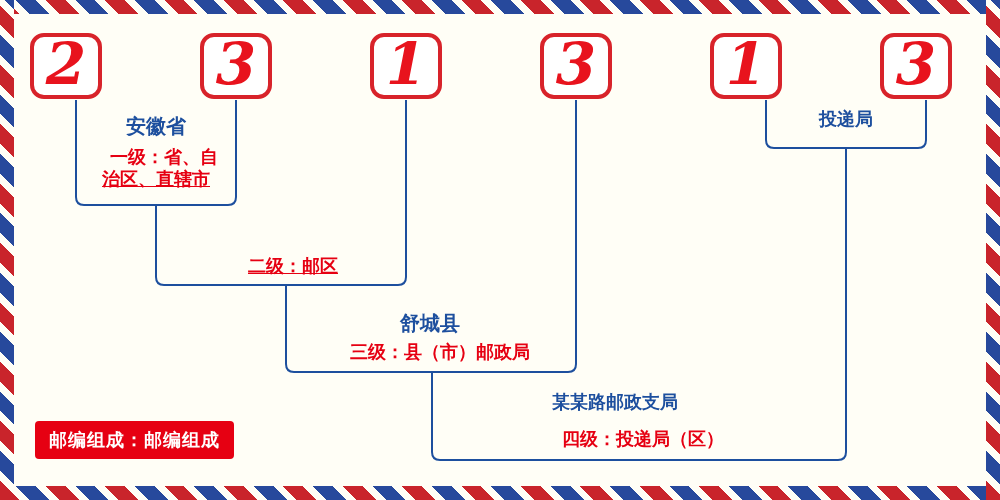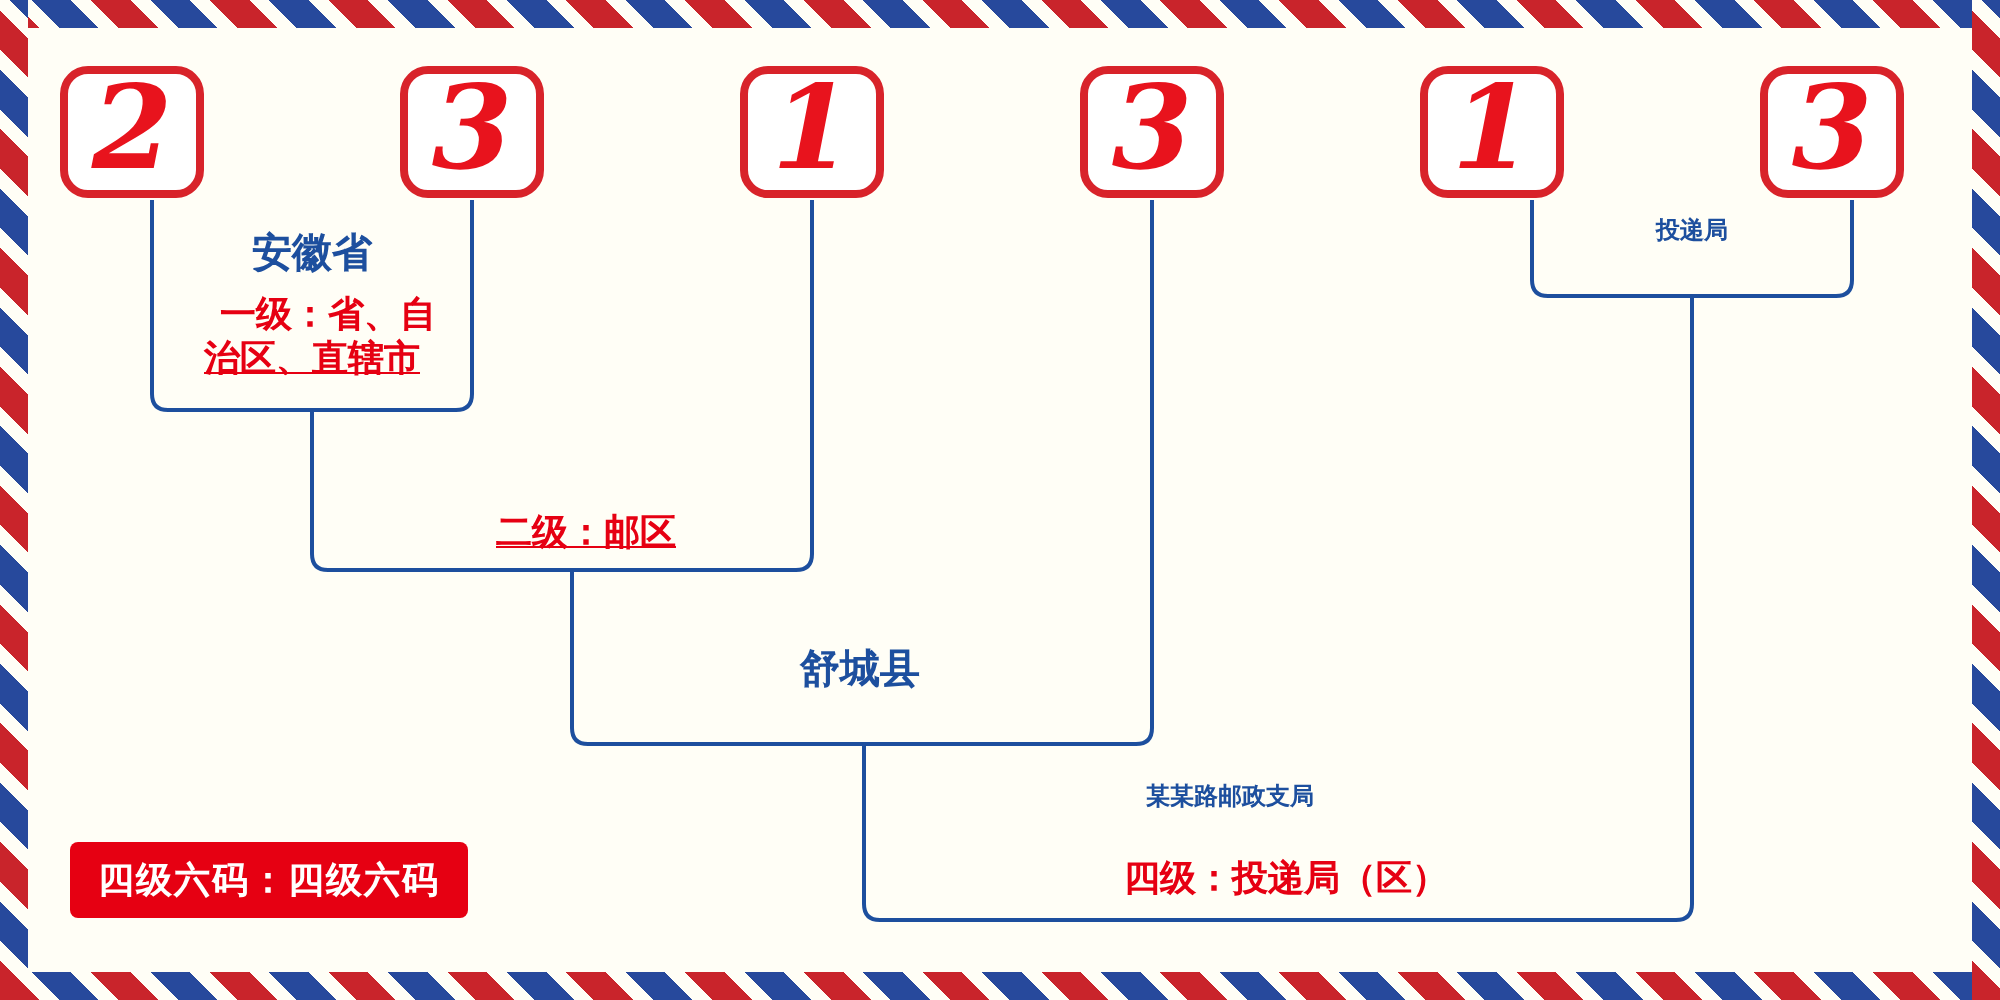--- a/index.html
+++ b/index.html
@@ -45,21 +45,21 @@
   svg.connectors{position:absolute;left:0;top:0;pointer-events:none;}
   svg.connectors path{fill:none;stroke:#1d4f9e;stroke-width:2px;}
 
   .label{
     position:absolute;
     transform:translateX(-50%);
     white-space:nowrap;
     text-align:center;
   }
   .blue-label{color:#1d4f9e;font-weight:bold;font-size:20px;}
-  .blue-label.small{font-size:12px;}
+  .blue-label.small{font-size:18px;}
   .red-label{color:#e60012;font-weight:bold;font-size:18px;}
 
   .badge{
     position:absolute;
     left:35px;top:421px;
     background:#e60012;
     color:#ffffff;
     font-weight:bold;
     font-size:18px;
     padding:7px 14px;
@@ -103,22 +103,23 @@
   <div class="digit-box" style="left:880px;">
     <span class="digit">3</span>
   </div>
 
   <div class="label blue-label" style="left:156px;top:113px;">安徽省</div>
   <div class="label red-label" style="left:164px;top:145px;">一级：省、自</div>
   <div class="label red-label" style="left:156px;top:167px;text-decoration:underline;">治区、直辖市</div>
 
   <div class="label red-label" style="left:293px;top:254px;text-decoration:underline;">二级：邮区</div>
 
-  <div class="label blue-label" style="left:430px;top:310px;margin-top:11px;">舒城县</div>
+  <div class="label blue-label" style="left:430px;top:310px;">舒城县</div>
+  <div class="label red-label" style="left:440px;top:340px;">三级：县（市）邮政局</div>
 
   <div class="label blue-label small" style="left:615px;top:390px;font-family:Liberation Mono, monospace;">某某路邮政支局</div>
   <div class="label red-label" style="left:643px;top:427px;">四级：投递局（区）</div>
 
   <div class="label blue-label small" style="left:846px;top:107px;">投递局</div>
 
-  <div class="badge">四级六码：四级六码</div>
+  <div class="badge">邮编组成：邮编组成</div>
 
 </div>
 
 </body></html>

